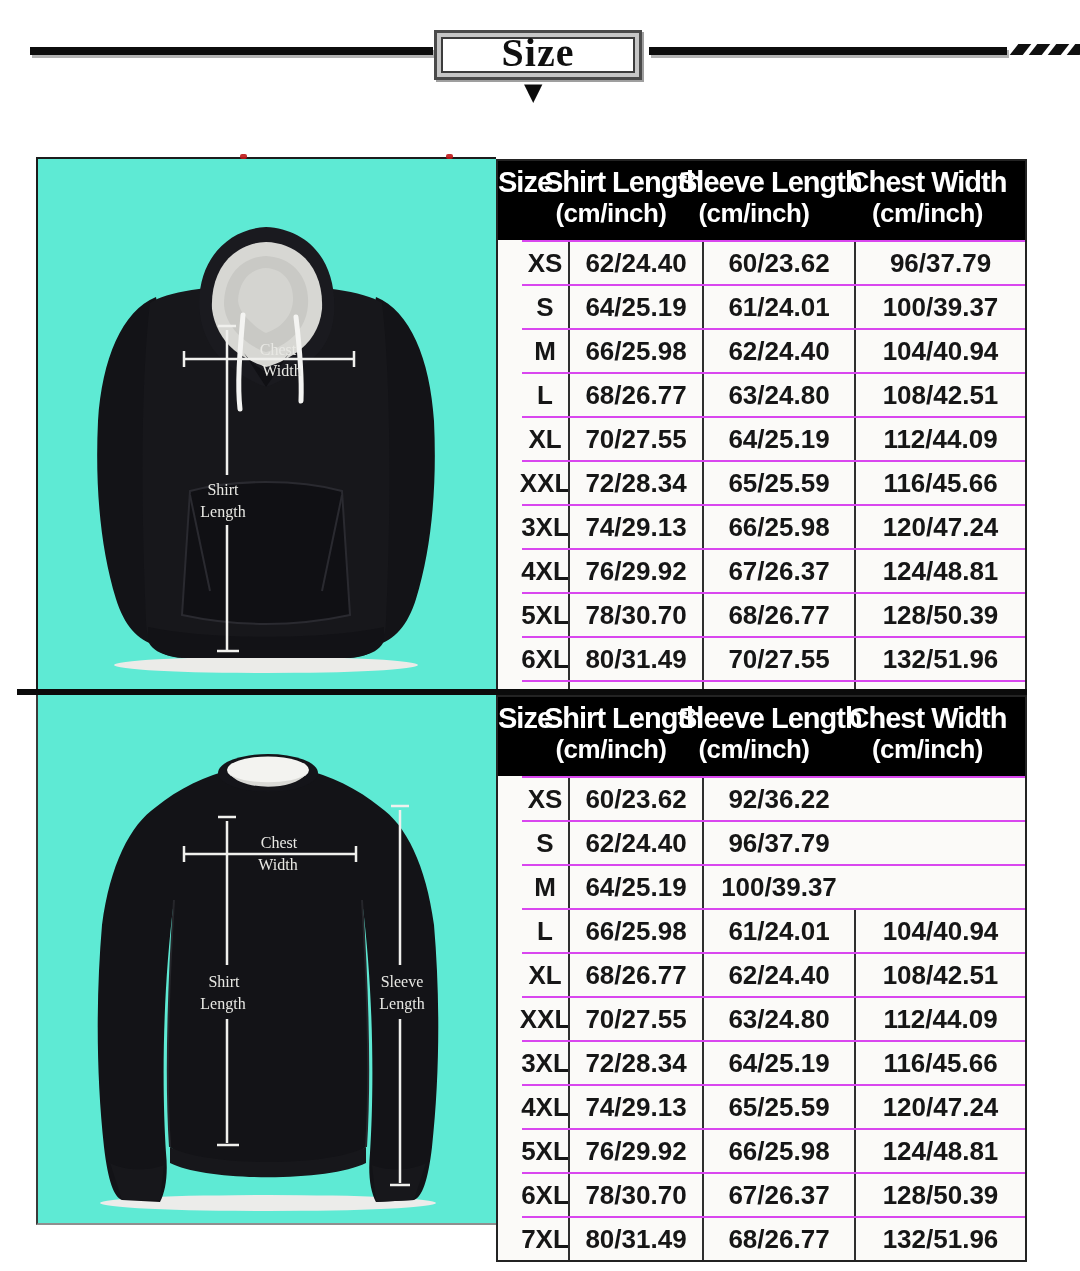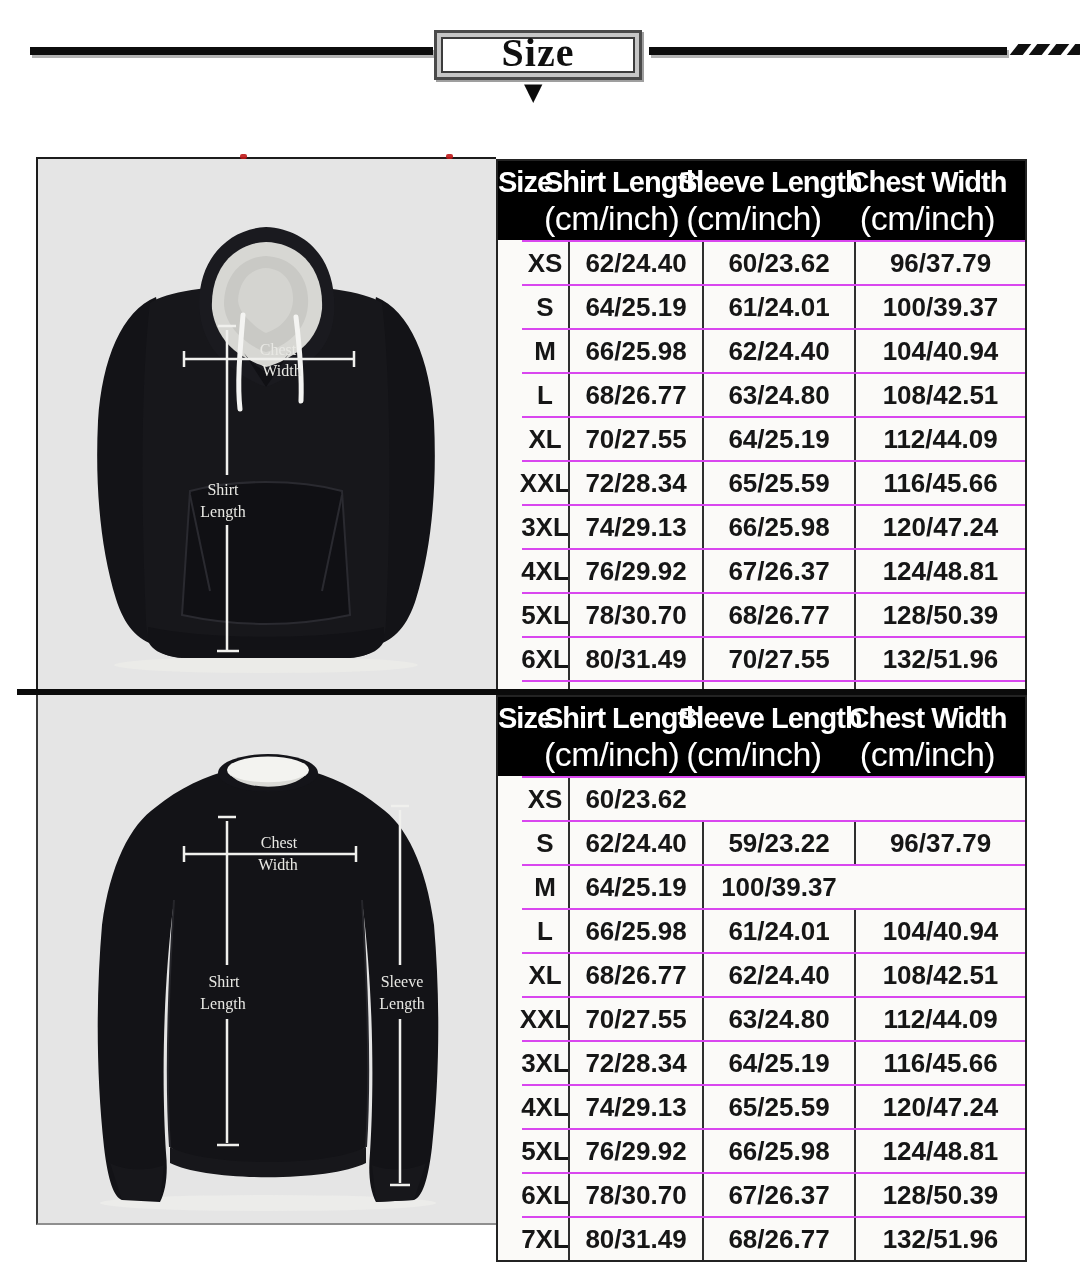--- a/index.html
+++ b/index.html
@@ -24,42 +24,42 @@
   }
   .size-box .title {
     font-family:"Liberation Serif","DejaVu Serif",serif;
     font-weight:bold; font-size:40px; color:#101010; letter-spacing:1px; line-height:1;
     padding-bottom:4px;
   }
   .banner-arrow { position:absolute; left:524px; top:78px; font-size:24px; color:#0a0a0a;
                   font-family:"DejaVu Sans",sans-serif; }
 
   
-  .panel { position:absolute; left:36px; width:460px; background:#e5e5e5; box-sizing:border-box; }
+  .panel { position:absolute; left:36px; width:460px; background:#5eead4; box-sizing:border-box; }
   .panel.p1 { top:157px; height:532px; border-top:2px solid #1c1c1c; border-left:2px solid #1c1c1c; }
   .panel.p2 { top:695px; height:530px; border-left:2px solid #3a3a3a; border-bottom:2px solid #8f8f8f; }
   .red-dot { position:absolute; width:7px; height:5px; border-radius:2px; background:#c01818; opacity:.9; }
 
   
   .section-divider { position:absolute; left:17px; top:689px; width:1010px; height:6px; background:#0b0b0b; }
 
   
   .size-table {
     position:absolute; left:496px; width:531px; box-sizing:border-box;
     background:#fbfaf8; border:2px solid #232323;
   }
   .size-table.t1 { top:159px; }
   .size-table.t2 { top:695px; }
   .thead {
     display:grid; grid-template-columns:46px 134px 152px 1fr;
     background:#000000; color:#ffffff; height:79px; overflow:visible;
   }
   .th { text-align:center; padding-top:5px; line-height:1.15; }
   .th .lbl  { font-size:29px; font-weight:bold; letter-spacing:-1px; white-space:nowrap; }
-  .th .unit { font-size:34px; font-weight:normal; letter-spacing:-0.5px; white-space:nowrap; }
+  .th .unit { font-size:26px; font-weight:bold; letter-spacing:-0.5px; white-space:nowrap; }
   .trow {
     display:grid; grid-template-columns:46px 134px 152px 1fr;
     height:44px; box-sizing:border-box; border-top:2px solid #d946ef;margin-left:24px;
   }
   .tcell {
     display:flex; align-items:center; justify-content:center;
     font-size:26px; font-weight:bold; color:#161616;
     border-left:2px solid #2e2e2e; overflow:visible; white-space:nowrap;
   }
   .tcell.col0 { border-left:none; }
@@ -261,25 +261,25 @@
       </div>
       <div class="th">
         <div class="lbl">Chest Width</div>
         <div class="unit">(cm/inch)</div>
       </div>
     </div>
     <div class="tbody">
         <div class="trow">
           <div class="tcell col0">XS</div>
           <div class="tcell col1">60/23.62</div>
+          <div class="tcell col3">92/36.22</div>
         </div>
         <div class="trow">
           <div class="tcell col0">S</div>
           <div class="tcell col1">62/24.40</div>
-          <div class="tcell col2">59/23.22</div>
           <div class="tcell col3">96/37.79</div>
         </div>
         <div class="trow">
           <div class="tcell col0">M</div>
           <div class="tcell col1">64/25.19</div>
           <div class="tcell col3">100/39.37</div>
         </div>
         <div class="trow">
           <div class="tcell col0">L</div>
           <div class="tcell col1">66/25.98</div>

